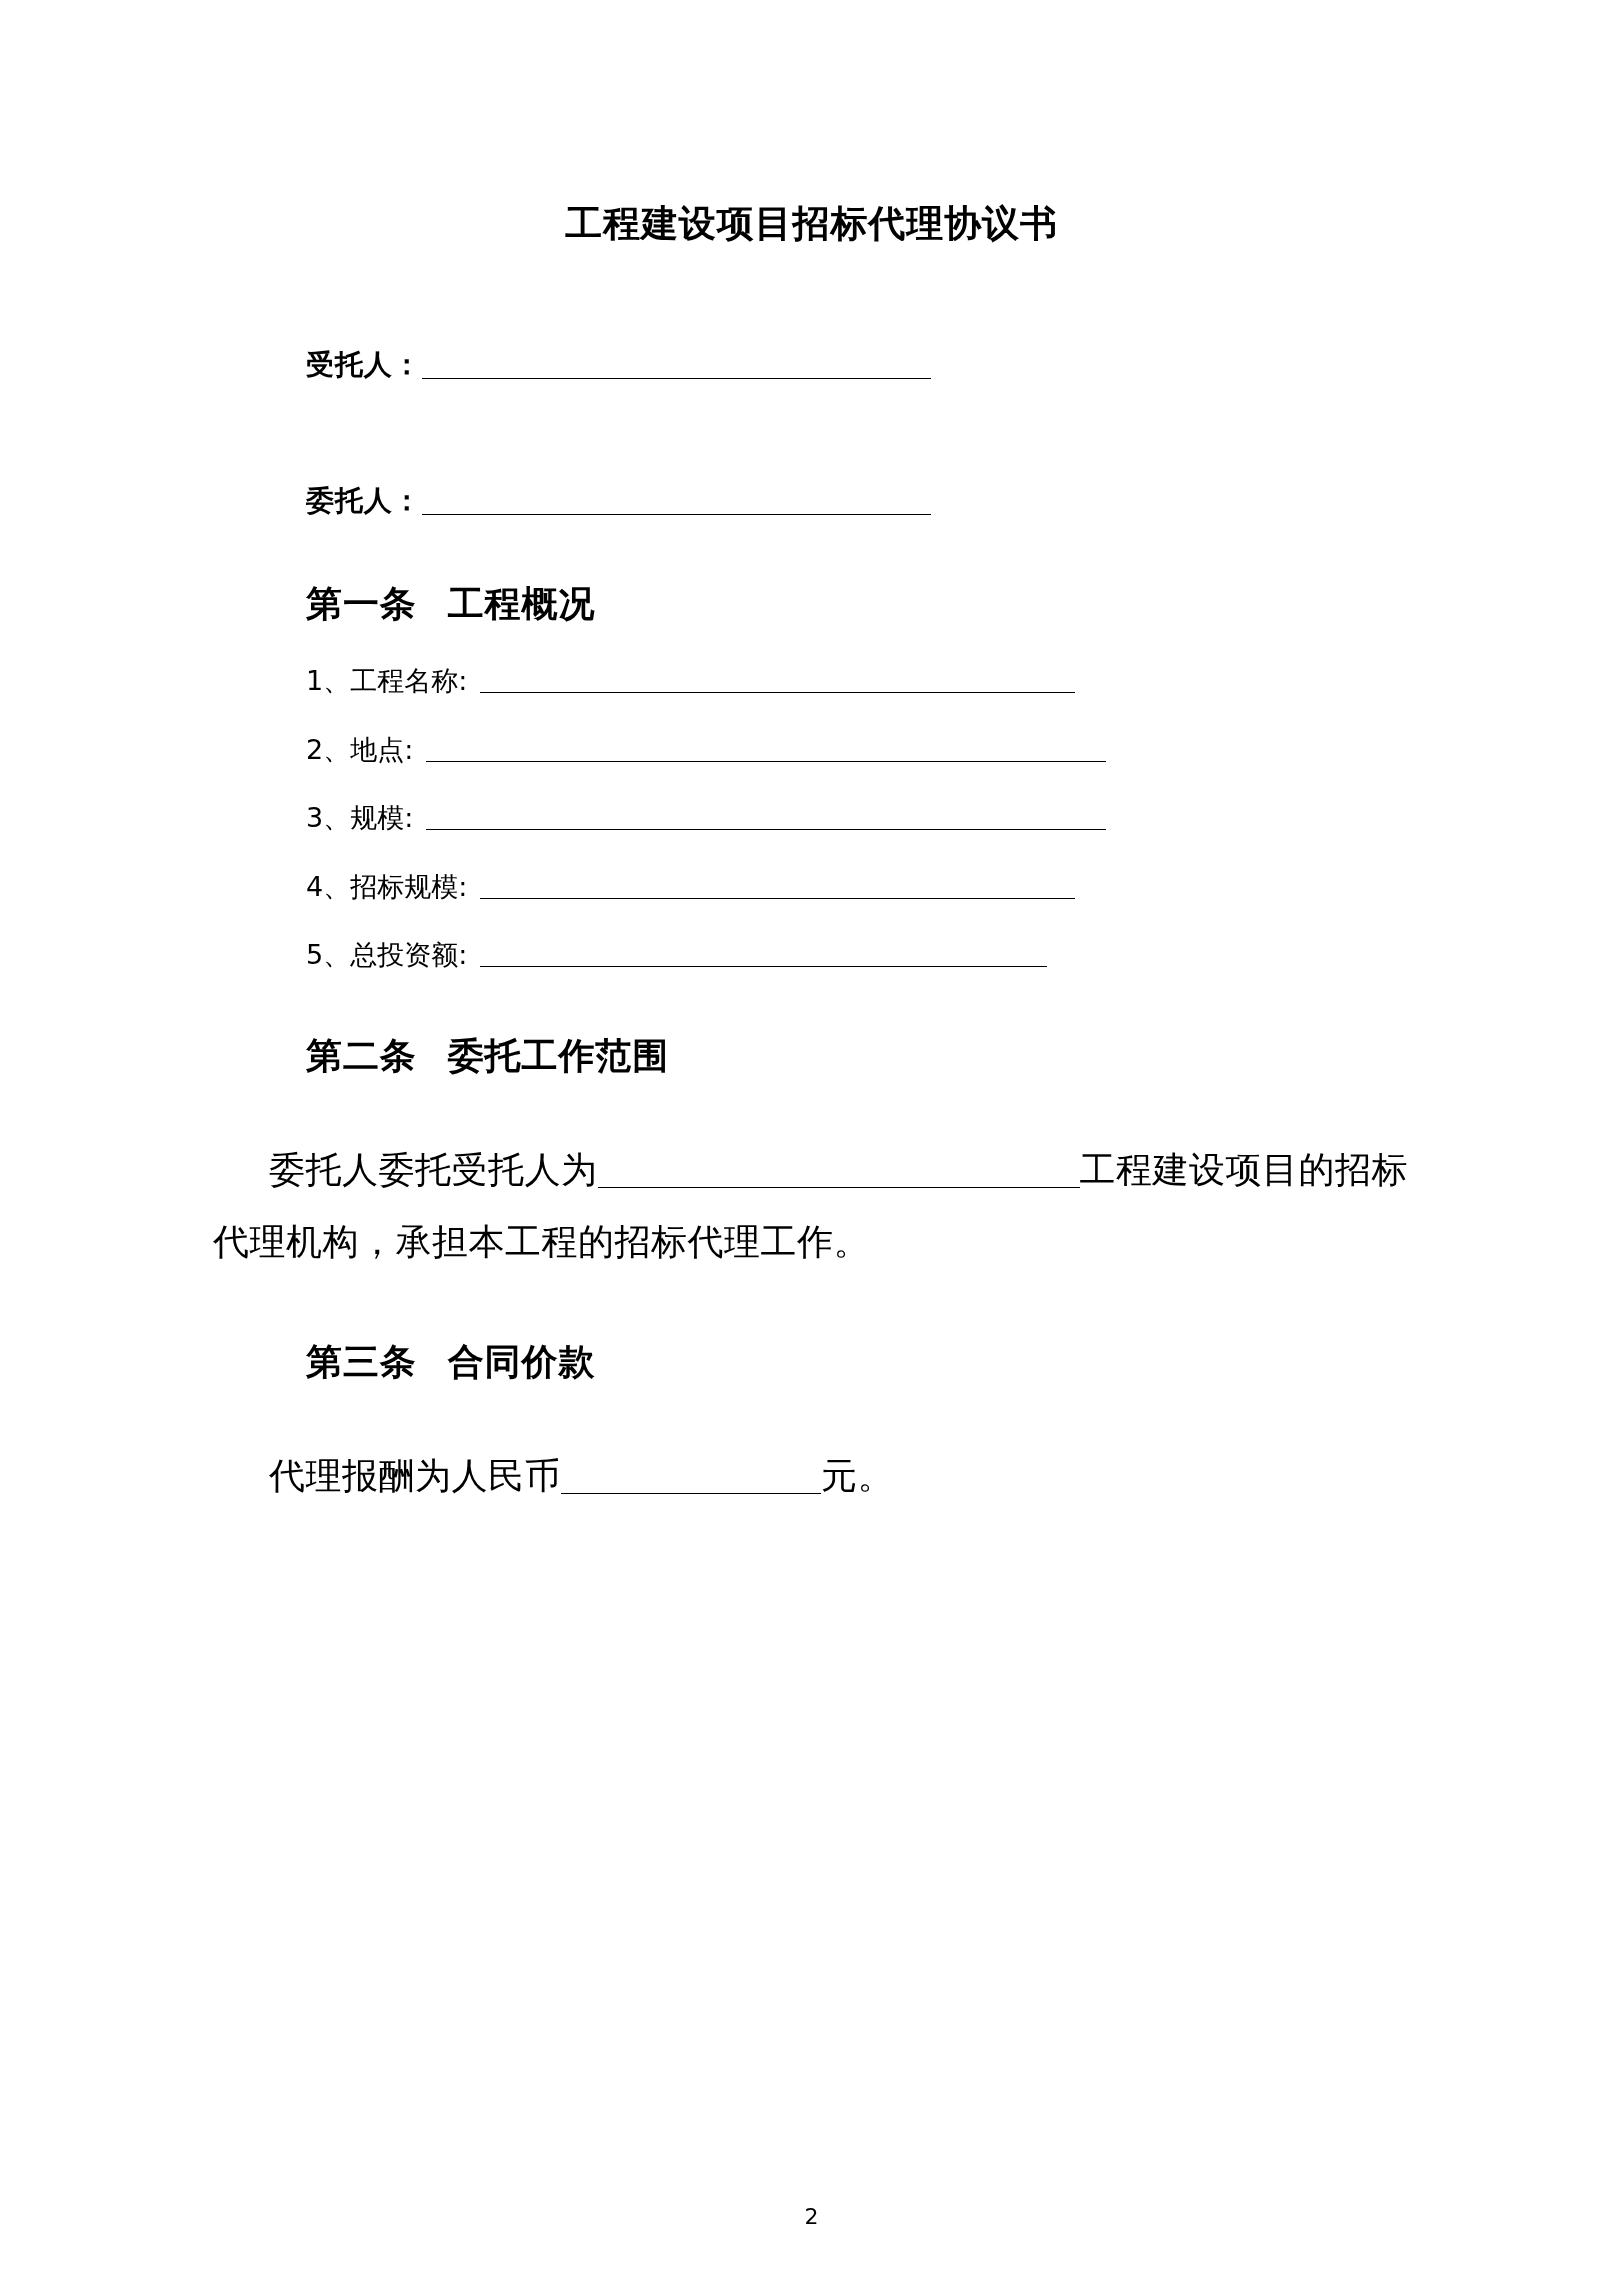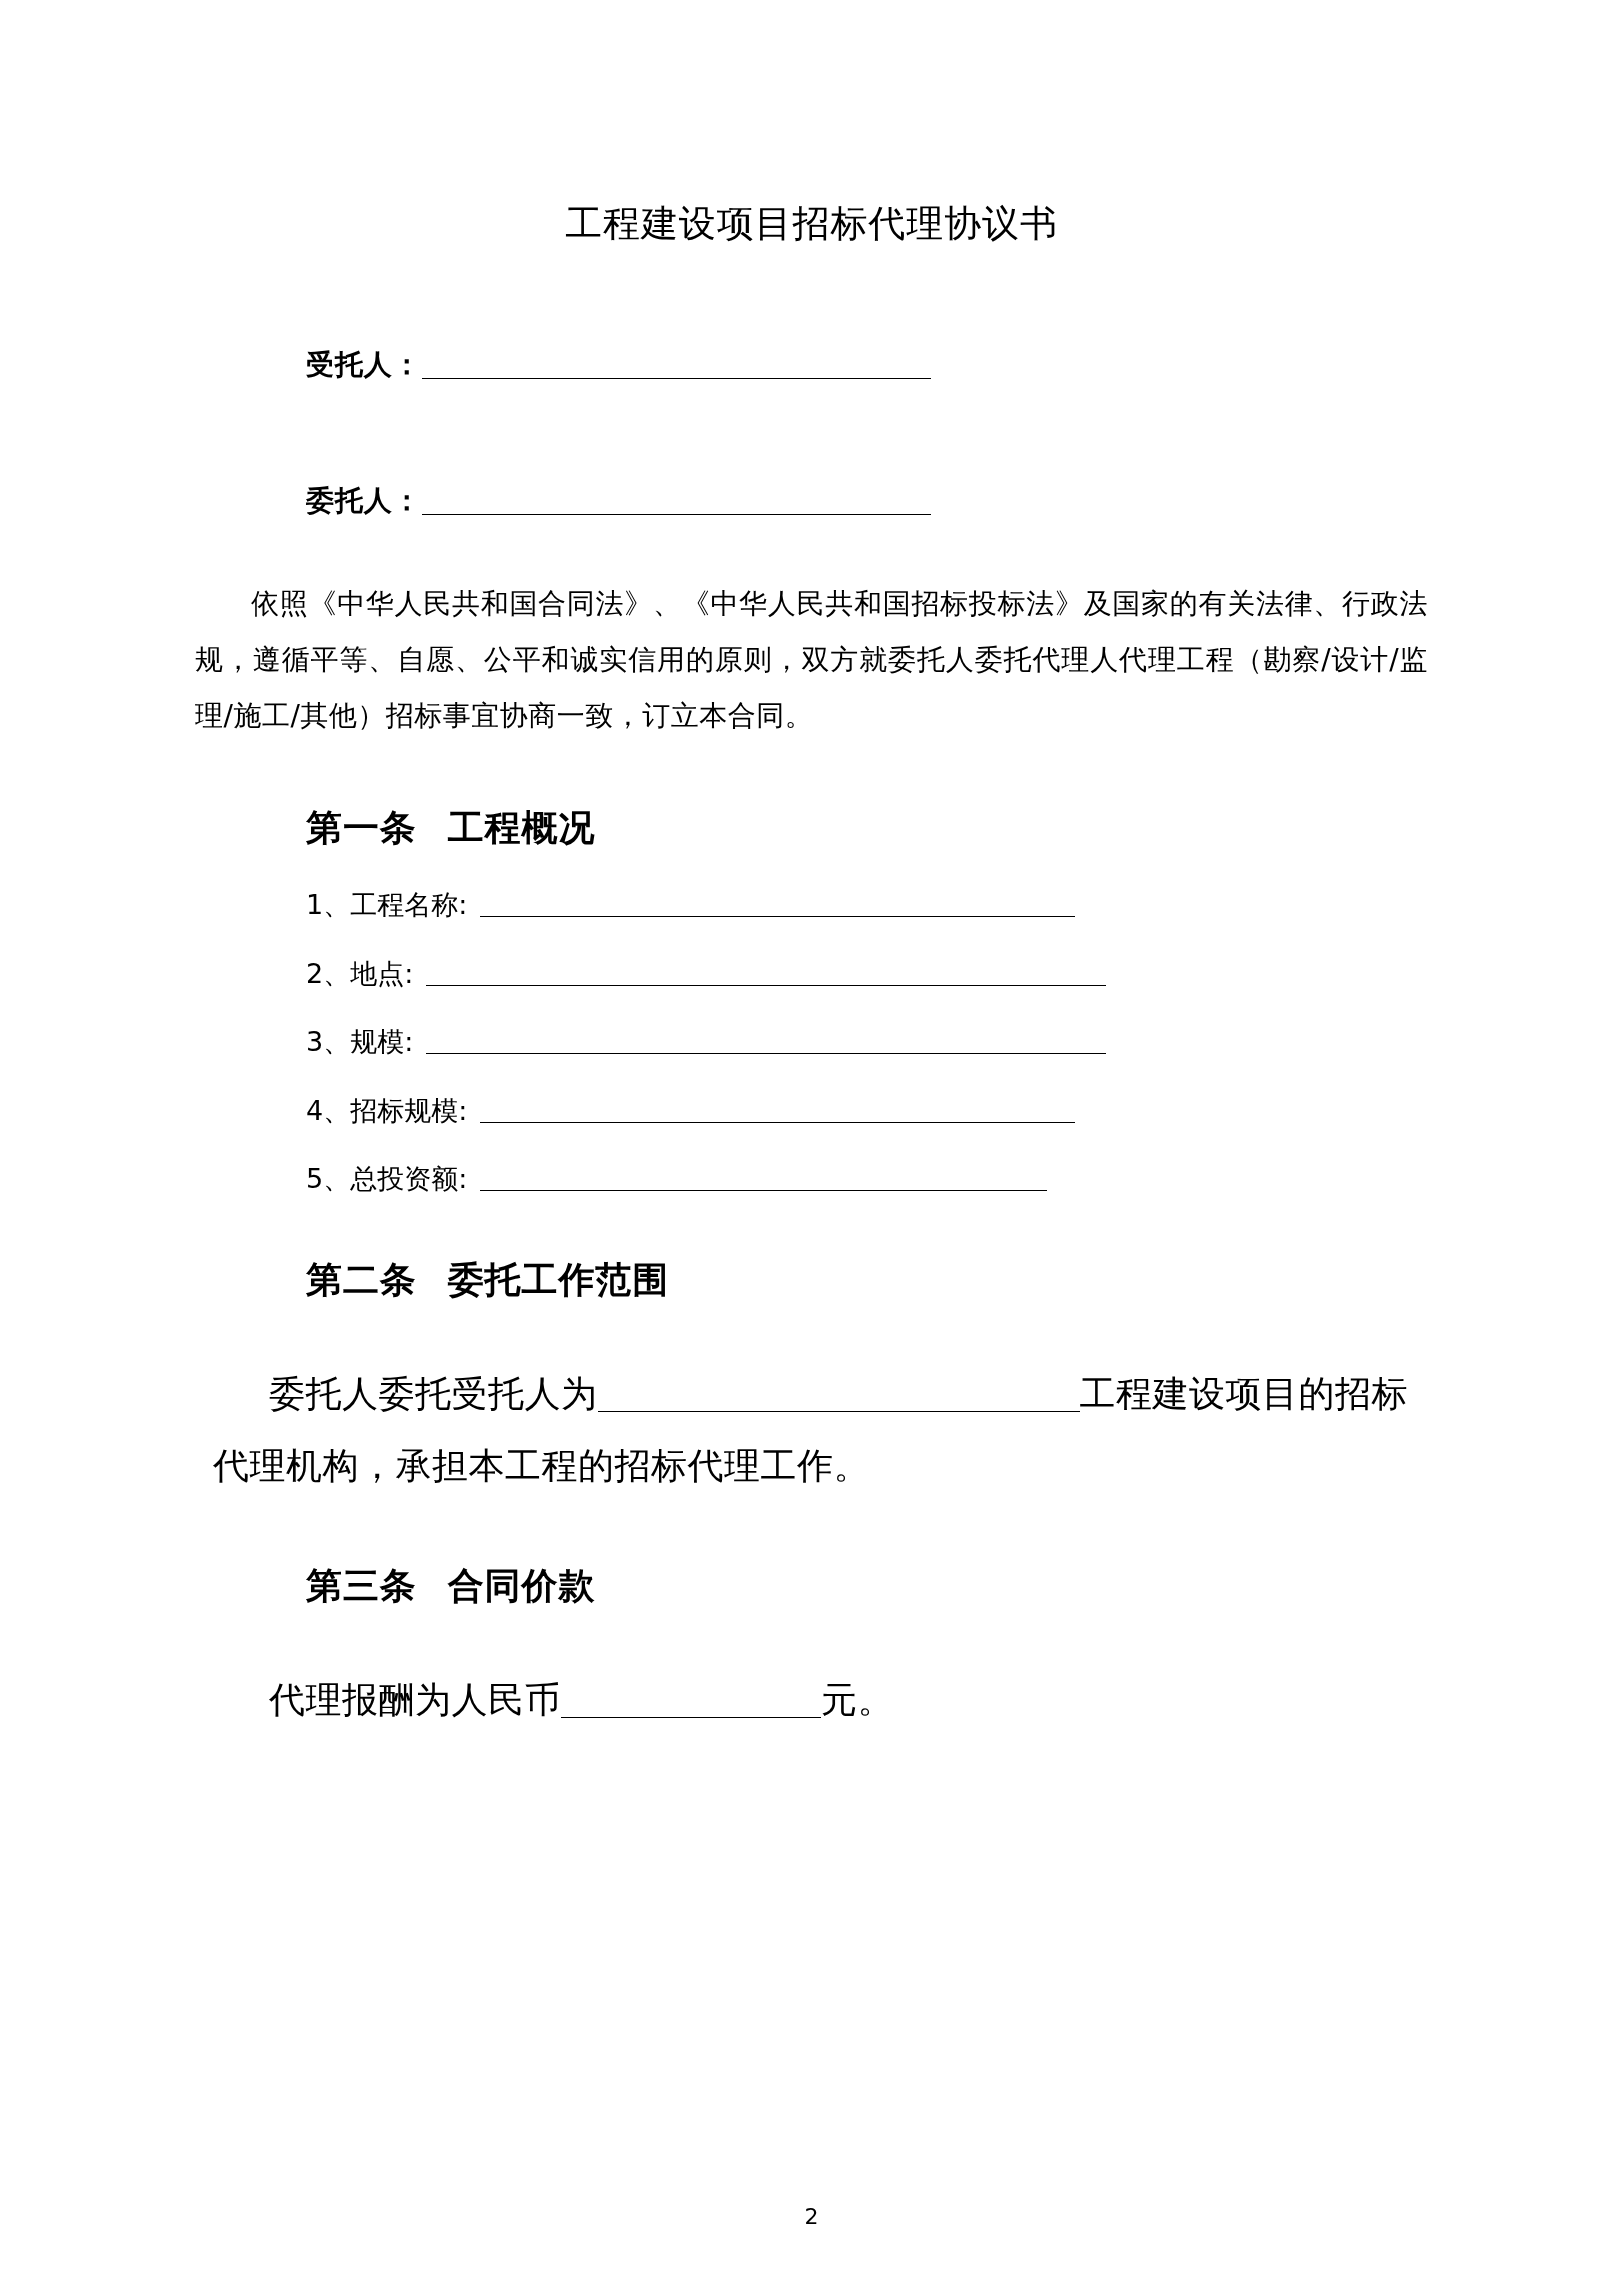--- a/index.html
+++ b/index.html
@@ -18,21 +18,21 @@
   .page {
     position: relative;
     width: 1623px;
     height: 2294px;
     box-sizing: border-box;
     padding: 173px 195px 0 195px;
   }
   .doc-title {
     text-align: center;
     font-size: 37px;
-    font-weight: normal;
+    font-weight: bold;
     letter-spacing: 0.9px;
     margin: 0 0 0 0;
     padding-top: 27px;
     line-height: 1.3;
   }
   .party-line {
     font-size: 28px;
     font-weight: bold;
     margin-top: 98px;
     margin-left: 111px;
@@ -108,21 +108,20 @@
   <div class="party-line">
     <span class="label">受托人：</span>
     <span class="blank blank-party"></span>
   </div>
 
   <div class="party-line">
     <span class="label">委托人：</span>
     <span class="blank blank-party"></span>
   </div>
 
-  <p class="para">依照《中华人民共和国合同法》、《中华人民共和国招标投标法》及国家的有关法律、行政法规，遵循平等、自愿、公平和诚实信用的原则，双方就委托人委托代理人代理工程（勘察/设计/监理/施工/其他）招标事宜协商一致，订立本合同。</p>
 
   <div class="section-head">
     <span>第一条</span><span class="gap"></span><span>工程概况</span>
   </div>
 
   <div class="item">
     <span class="itext">1、工程名称:</span>
     <span class="blank blank-item" style="width:595px;margin-left:12.7px;"></span>
   </div>
 

